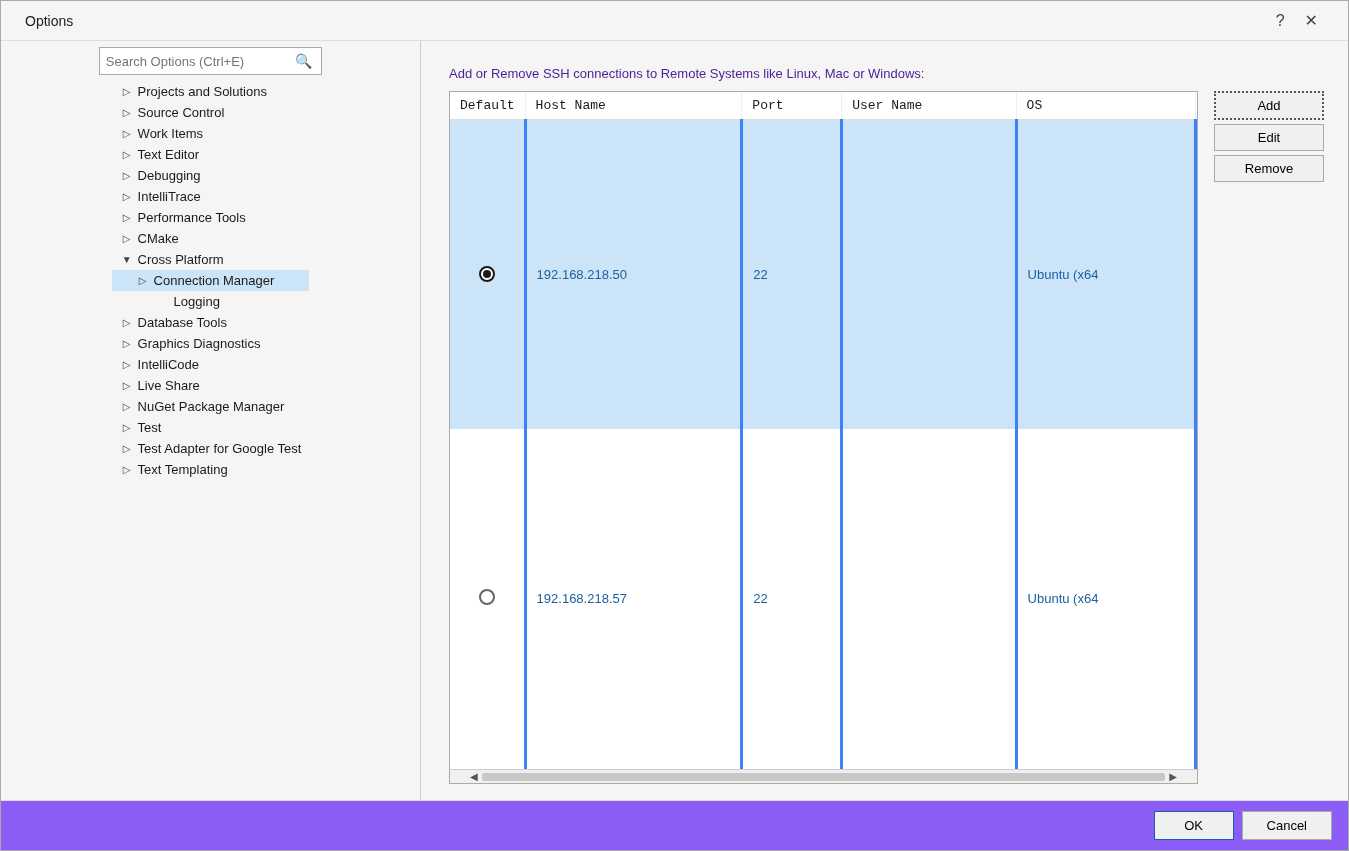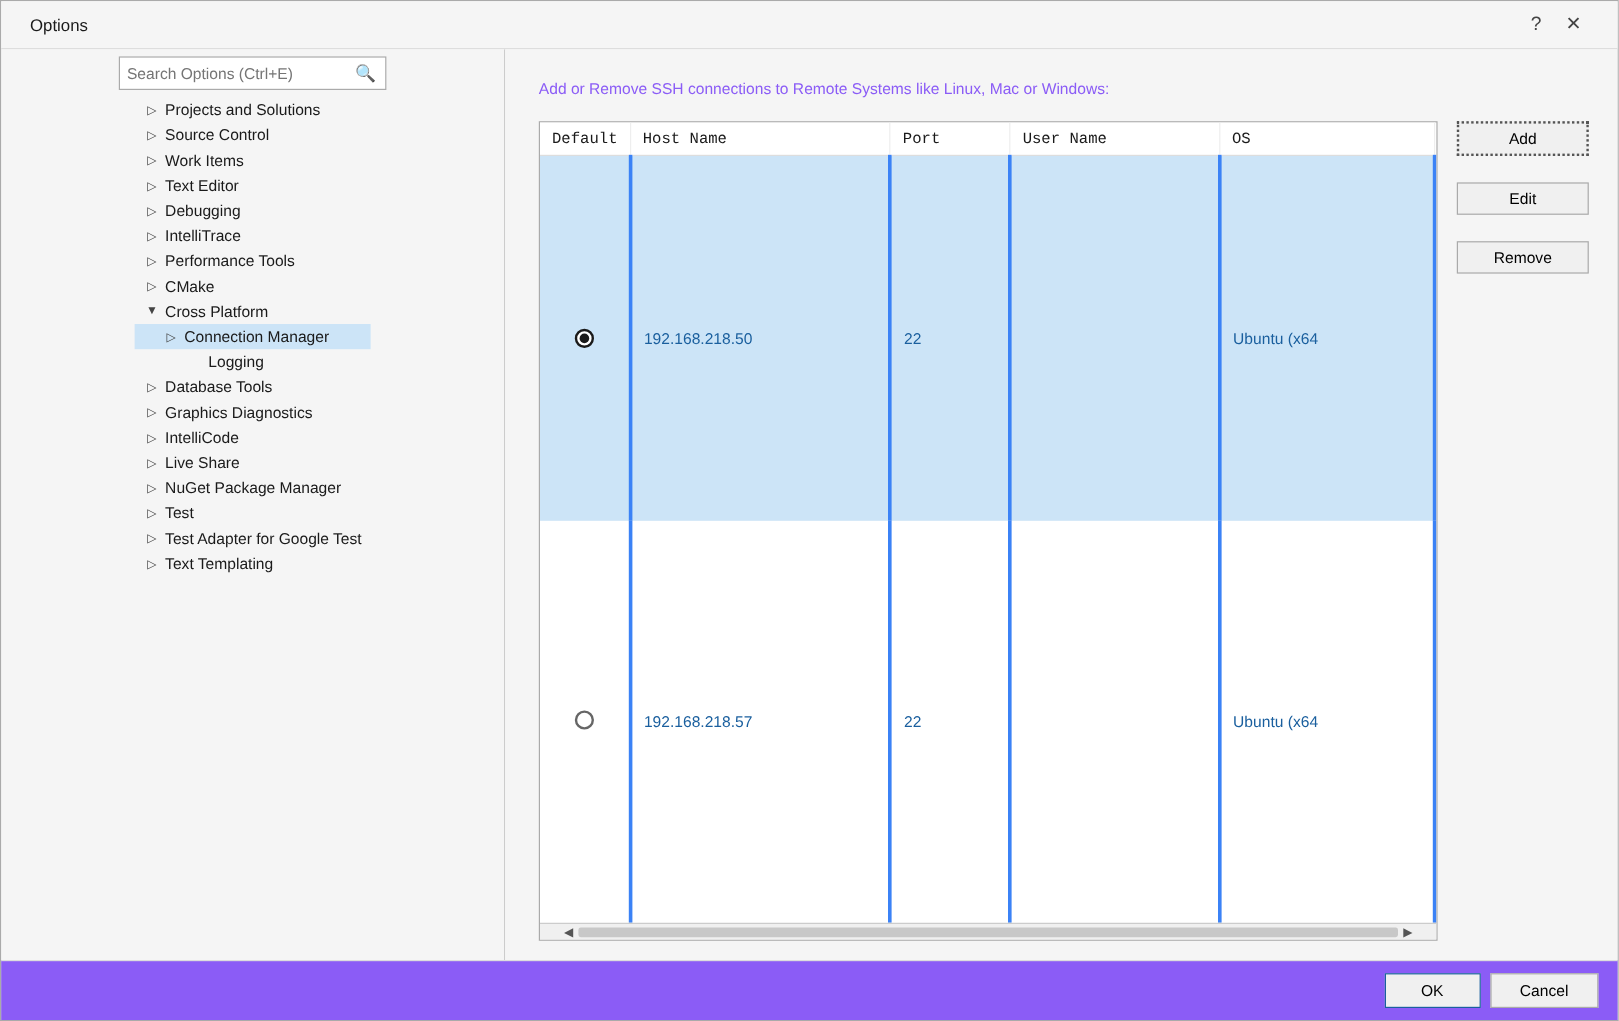--- a/index.html
+++ b/index.html
@@ -117,22 +117,22 @@
     .tree-indent-2 { padding-left: 44px; }
     .right-panel {
       flex: 1;
       display: flex;
       flex-direction: column;
       padding: 24px 24px 16px 28px;
       background: #f5f5f5;
     }
     .right-description {
       font-size: 13px;
-      color: #8b5cf6;
-      margin-bottom: 18px;
+      color: #4c1d95;
+      margin-bottom: 8px;
       line-height: 1.4;
     }
     .connections-area {
       display: flex;
       gap: 16px;
       flex: 1;
     }
     .connections-table-wrapper {
       flex: 1;
       border: 1px solid #aaa;
@@ -211,21 +211,21 @@
     .h-scroll-track {
       flex: 1;
       height: 8px;
       background: #c8c8c8;
       margin: 0 4px;
       border-radius: 2px;
     }
     .buttons-col {
       display: flex;
       flex-direction: column;
-      gap: 22px;
+      gap: 4px;
       min-width: 110px;
     }
     .action-btn {
       padding: 5px 16px;
       font-size: 13px;
       background: #f0f0f0;
       border: 1px solid #aaa;
       cursor: pointer;
       text-align: center;
       min-width: 90px;

